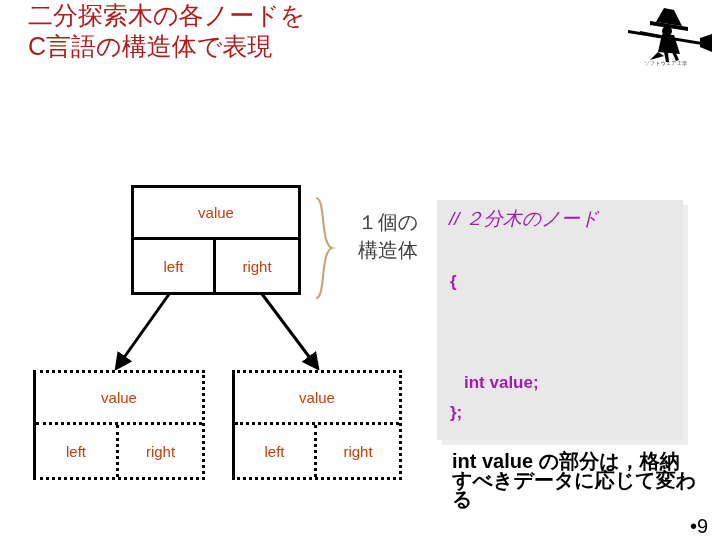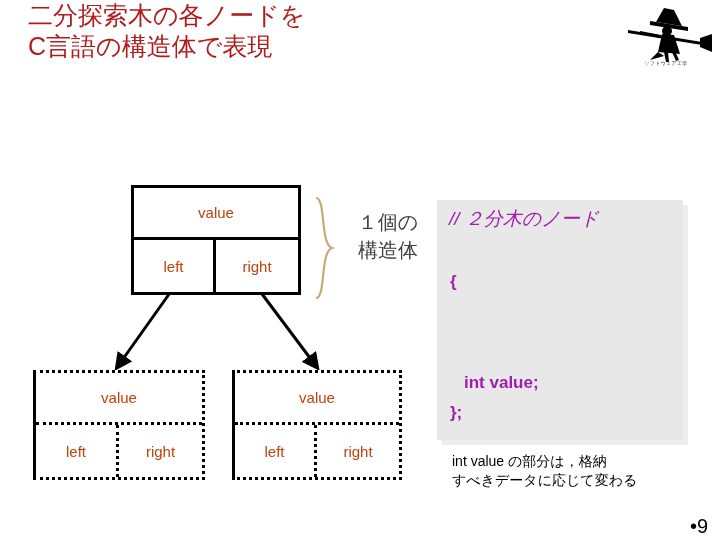--- a/index.html
+++ b/index.html
@@ -217,25 +217,25 @@
     font-size: 17px;
     font-weight: bold;
   }
 
   
   .code-caption {
     position: absolute;
     left: 452px;
     top: 452px;
     width: 250px;
-    font-size: 14px;
+    font-size: 20px;
     line-height: 19px;
     color: #000000;
     white-space: pre-line;
-    font-weight: normal;
+    font-weight: bold;
   }
 
   
   .page-number {
     position: absolute;
     right: 12px;
     bottom: 2px;
     font-size: 20px;
     color: #000000;
     font-weight: normal;

